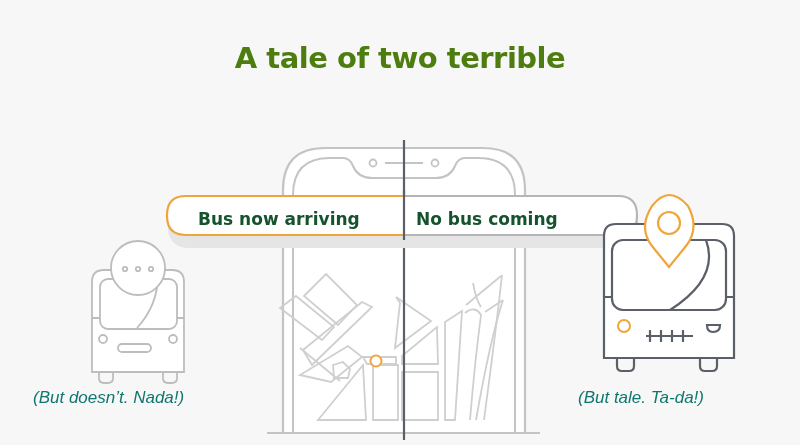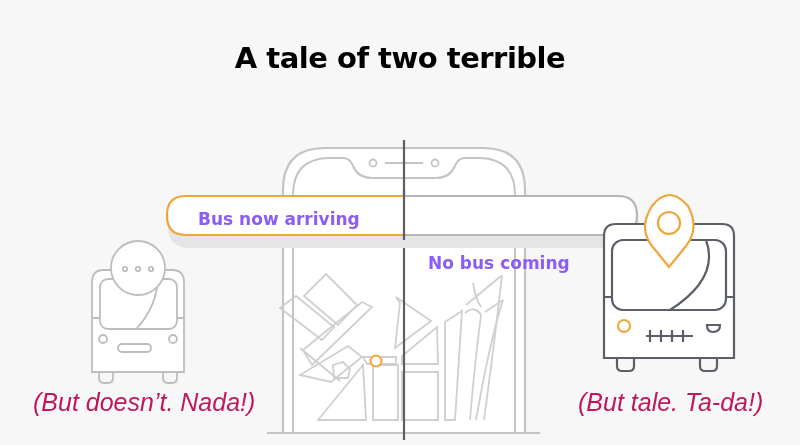--- a/index.html
+++ b/index.html
@@ -1,20 +1,20 @@
 <!DOCTYPE html>
 <html><head>
 <meta charset="utf-8">
 <style>
   html,body{margin:0;padding:0;}
   body{width:800px;height:445px;background:#f7f7f7;position:relative;overflow:hidden;font-family:"Liberation Sans",sans-serif;}
-  .title{position:absolute;left:0;right:0;top:36px;text-align:center;font-family:"DejaVu Sans",sans-serif;font-weight:bold;font-size:29px;line-height:44px;color:#000000;letter-spacing:-0.5px;}
+  .title{position:absolute;left:0;right:0;top:36px;text-align:center;font-family:"DejaVu Sans",sans-serif;font-weight:bold;font-size:29px;line-height:44px;color:#4d7c0f;letter-spacing:-0.5px;}
   svg.art{position:absolute;left:0;top:0;}
-  .pill-text{position:absolute;font-family:"DejaVu Sans",sans-serif;font-weight:bold;font-size:17px;color:#8b5cf6;top:209px;}
-  .caption{position:absolute;top:388px;font-family:"Liberation Sans",sans-serif;font-style:italic;font-size:25px;color:#be185d;}
+  .pill-text{position:absolute;font-family:"DejaVu Sans",sans-serif;font-weight:bold;font-size:17px;color:#14532d;top:209px;}
+  .caption{position:absolute;top:388px;font-family:"Liberation Sans",sans-serif;font-style:italic;font-size:17px;color:#0f766e;}
 </style>
 </head>
 <body>
 
 <div class="title">
   <div>A tale of two terrible</div>
 </div>
 
 <svg class="art" width="800" height="445" viewBox="0 0 800 445">
 
@@ -83,16 +83,16 @@
     <path d="M707 325 H720 Q720 332 713 332 Q707 332 707 325 Z"></path>
     <path d="M617 358 V366 Q617 371 622 371 H629 Q634 371 634 366 V358"></path>
     <path d="M700 358 V366 Q700 371 705 371 H712 Q717 371 717 366 V358"></path>
     <circle cx="624" cy="326" r="6" stroke="#f0a53a" stroke-width="2"></circle>
     <path d="M669 267 L652 246 Q638 228 652 206 Q669 184 688 206 Q700 228 686 246 Z" fill="#ffffff" stroke="#f0a53a" stroke-width="2.2"></path>
     <circle cx="669" cy="223" r="11" stroke="#f0a53a" stroke-width="2.2"></circle>
   </g>
 </svg>
 
 <div class="pill-text" style="left:198px;">Bus now arriving</div>
-<div class="pill-text" style="left:428px;margin-top:44px;">No bus coming</div>
+<div class="pill-text" style="left:416px;">No bus coming</div>
 
 <div class="caption" style="left:33px;">(But doesn’t. Nada!)</div>
 <div class="caption" style="left:578px;">(But tale. Ta-da!)</div>
 
 </body></html>

